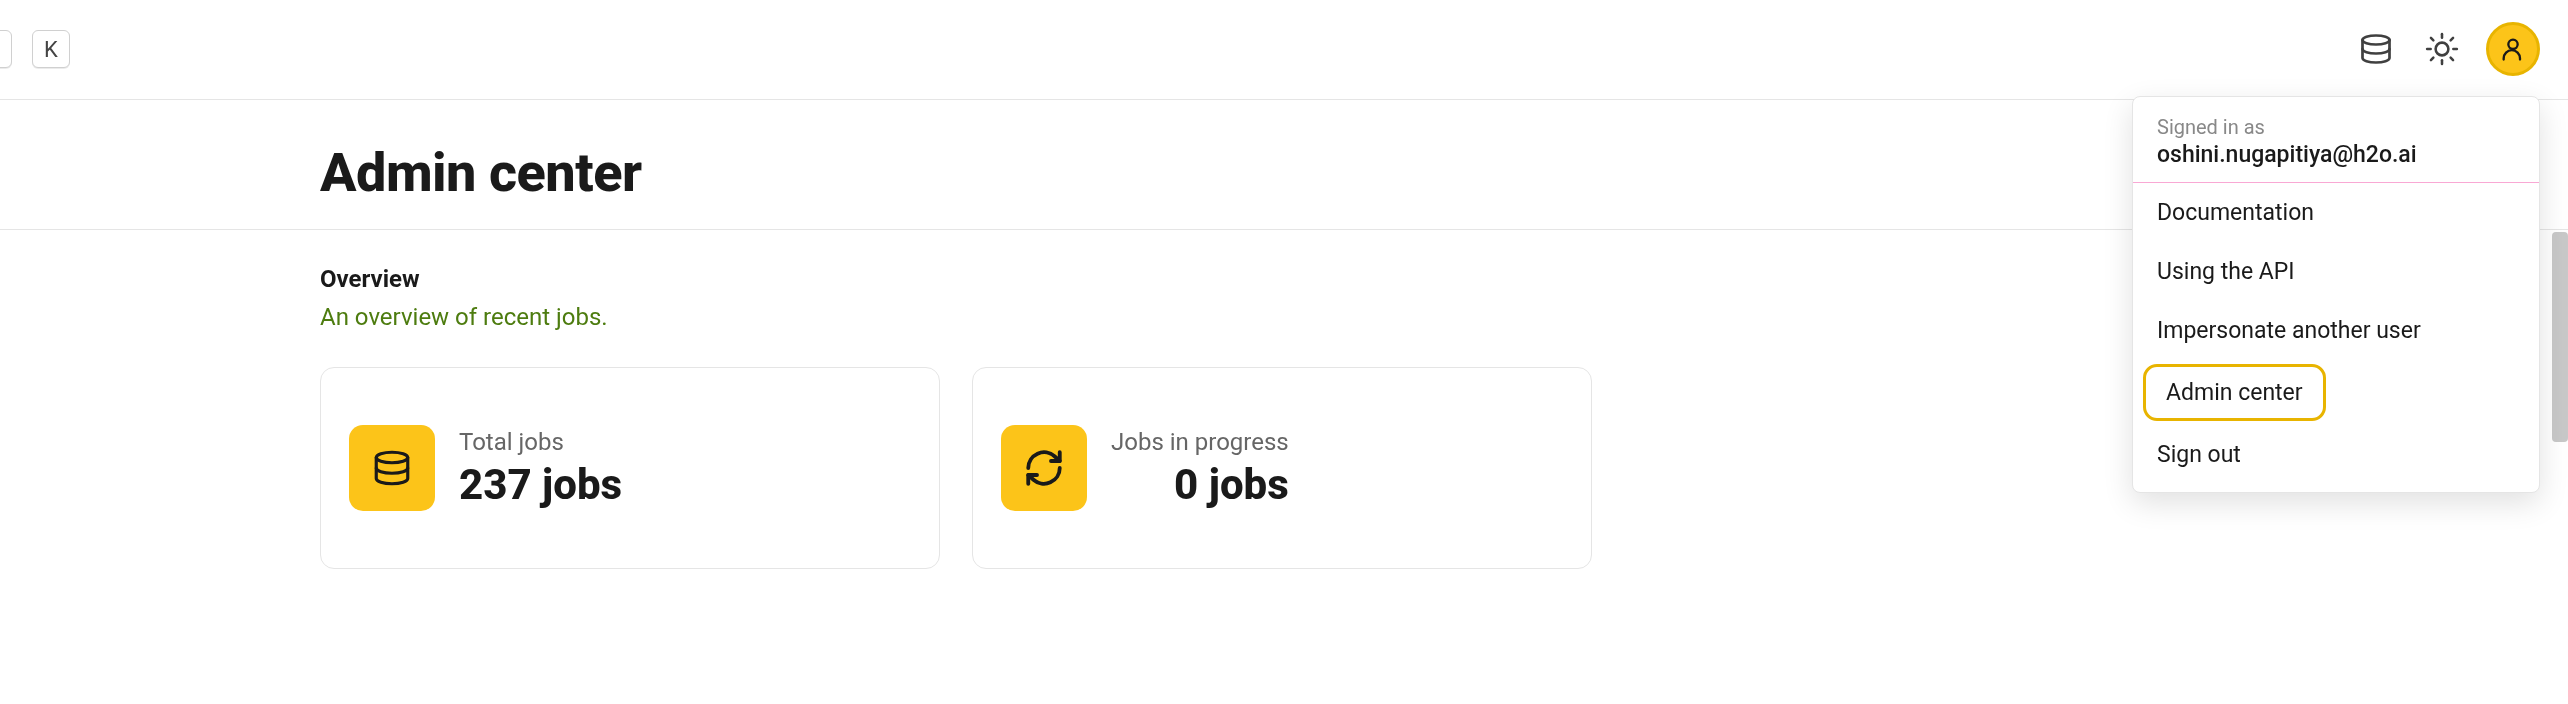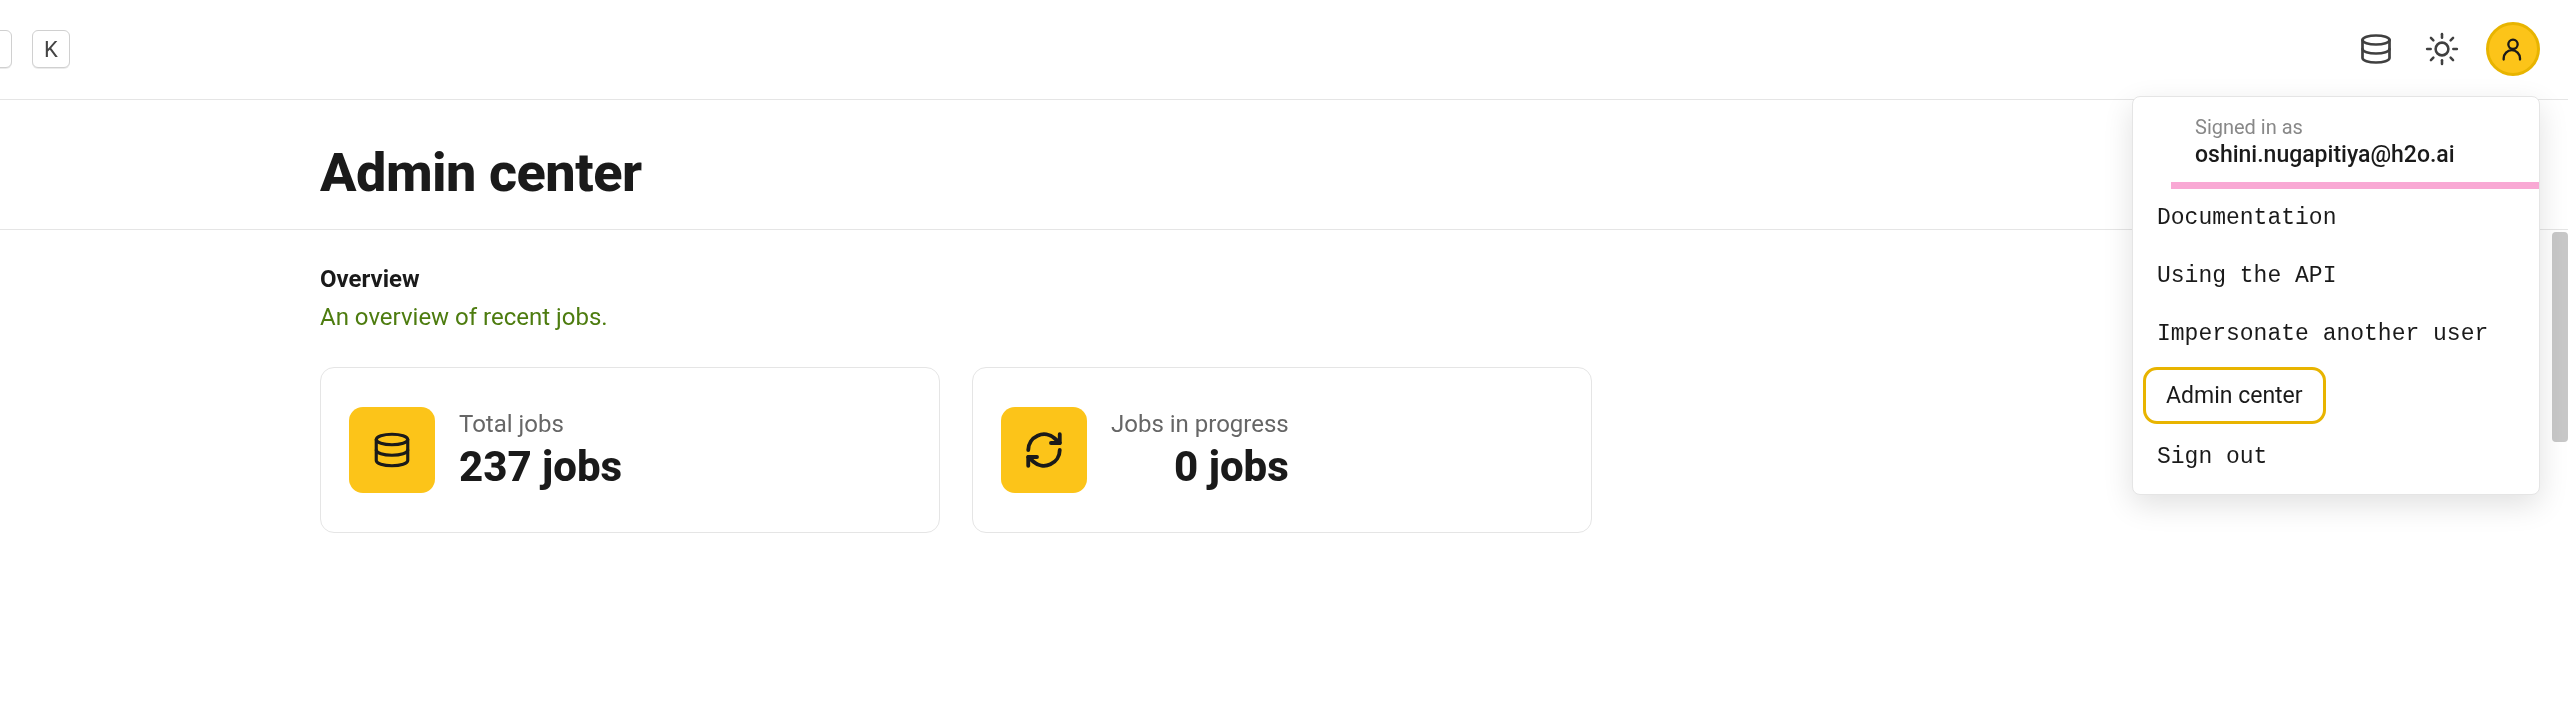--- a/index.html
+++ b/index.html
@@ -132,21 +132,21 @@
     }
 
     .cards-row {
       display: flex;
       gap: 32px;
       margin-bottom: 48px;
     }
 
     .stat-card {
       width: 620px;
-      height: 166px;
+      height: 202px;
       border: 1px solid #e5e5e5;
       border-radius: 14px;
       display: flex;
       align-items: center;
       padding: 0 28px;
       gap: 24px;
     }
 
     .card-icon {
       width: 86px;
@@ -174,32 +174,30 @@
       background: #fff;
       border: 1px solid #e5e5e5;
       border-radius: 8px;
       box-shadow: 0 10px 30px rgba(0,0,0,0.12);
       padding: 8px 0;
       z-index: 100;
     }
 
     .menu-header {
       padding: 10px 24px 14px 24px;
-      border-bottom: 7px solid #f9a8d4;
-      margin-left: 38px;
+      border-bottom: 1px solid #f9a8d4;
     }
     .menu-signed-as { font-size: 20px; color: #888; margin-bottom: 2px; }
     .menu-email { font-size: 23px; color: #1a1a1a; font-weight: 500; }
 
     .menu-item {
       padding: 16px 24px;
       font-size: 23px;
       color: #1a1a1a;
       cursor: pointer;
-      font-family: Liberation Mono, monospace;
     }
 
     .menu-item-highlight {
       display: inline-block;
       border: 3px solid #e8b400;
       border-radius: 14px;
       padding: 12px 20px;
       margin: 4px 10px;
       font-size: 23px;
       cursor: pointer;

